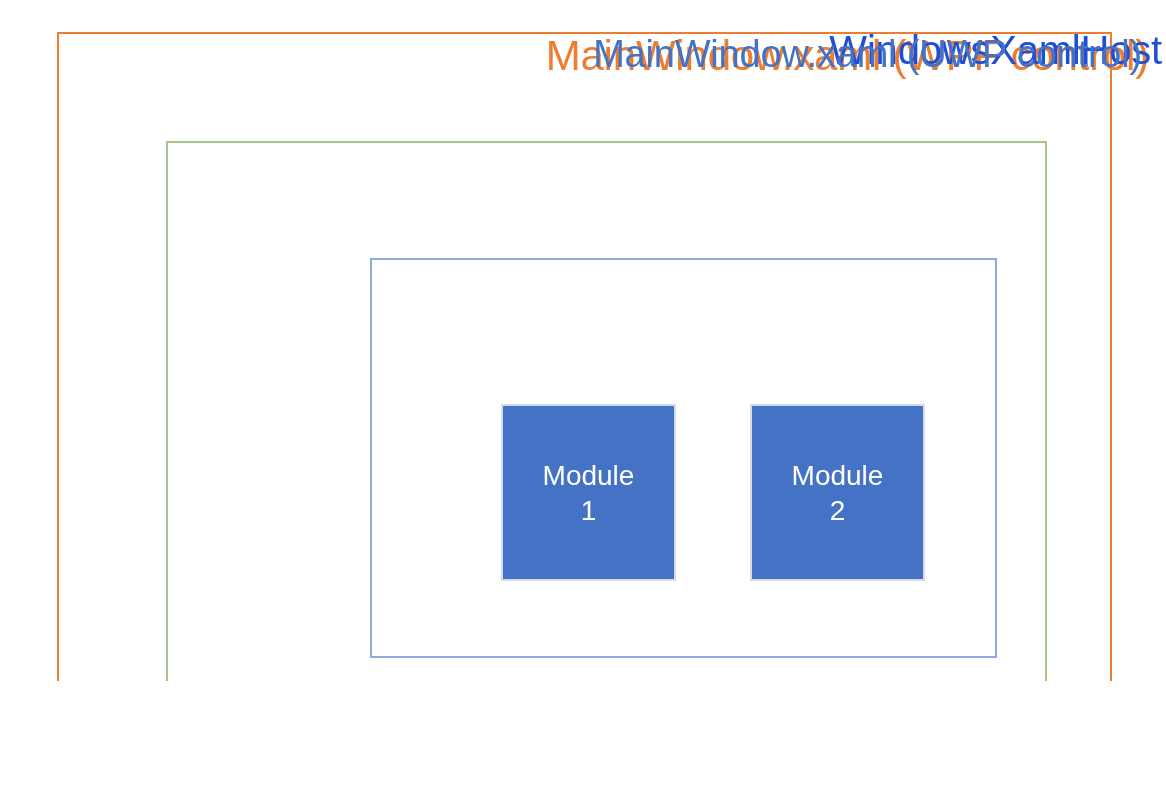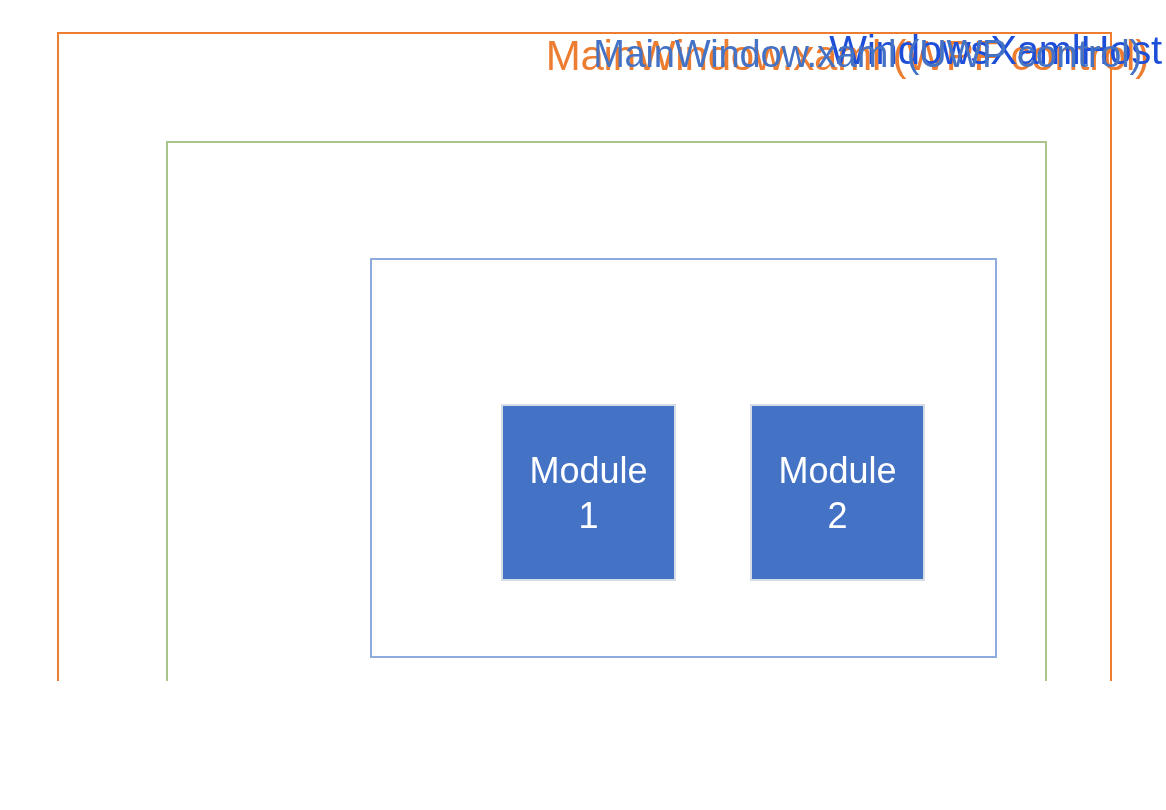--- a/index.html
+++ b/index.html
@@ -84,21 +84,21 @@
     display: flex;
     flex-direction: column;
     align-items: center;
     justify-content: center;
   }
   .module-1 { left: 501px; top: 404px; }
   .module-2 { left: 750px; top: 404px; }
 
   .module-label {
     color: #ffffff;
-    font-size: 36px;
+    font-size: 28px;
     line-height: 1.25;
     text-align: center;
     white-space: nowrap;
   }
 </style>
 </head>
 <body>
 
 <div id="canvas">
 

